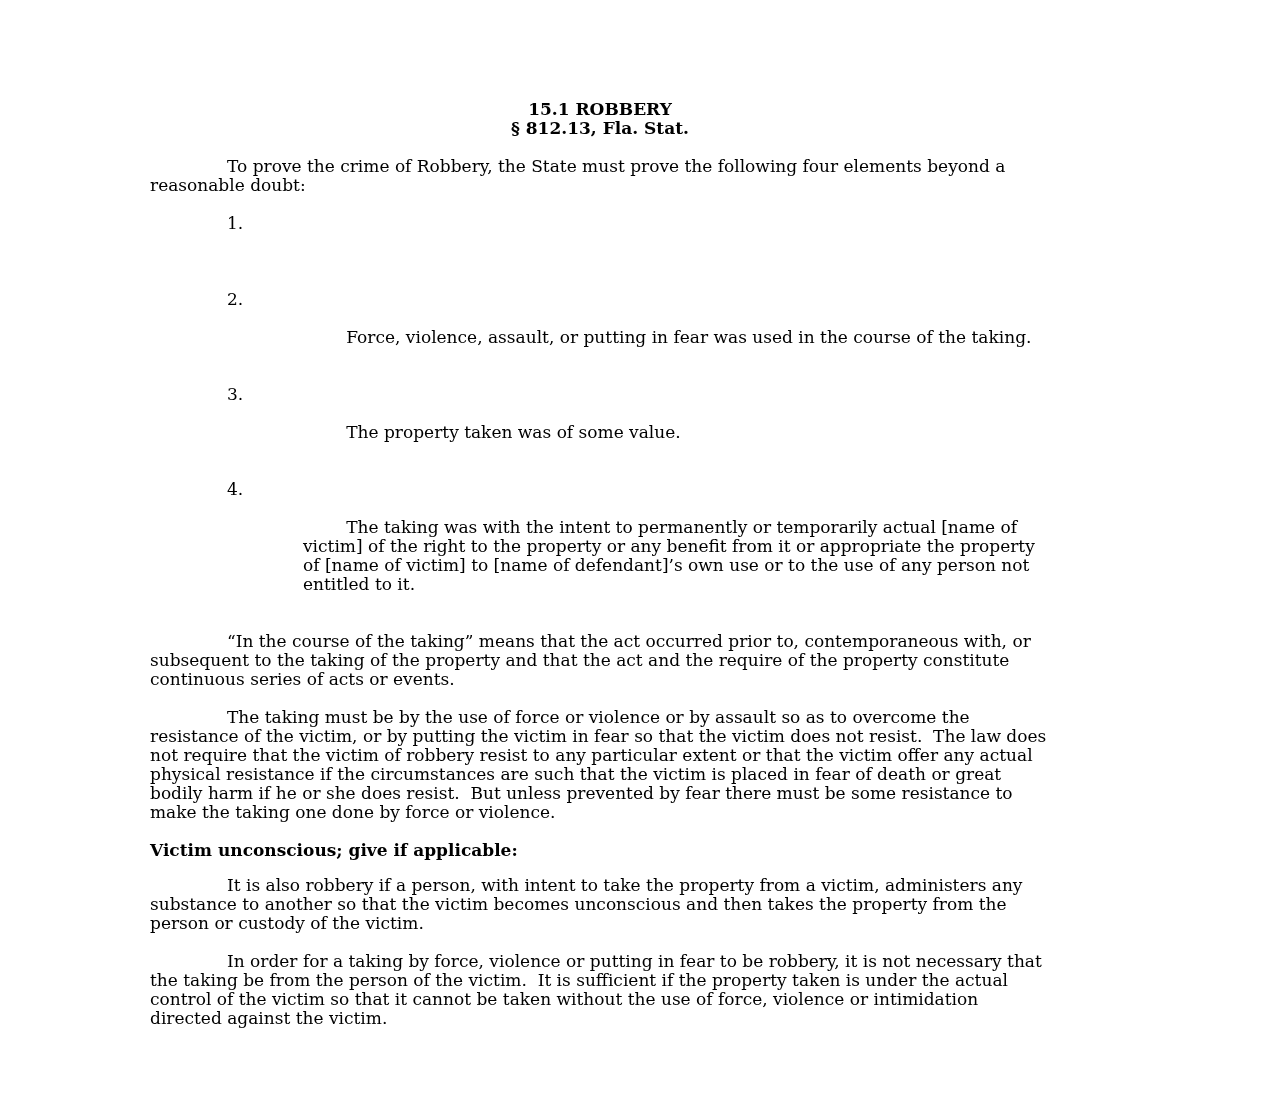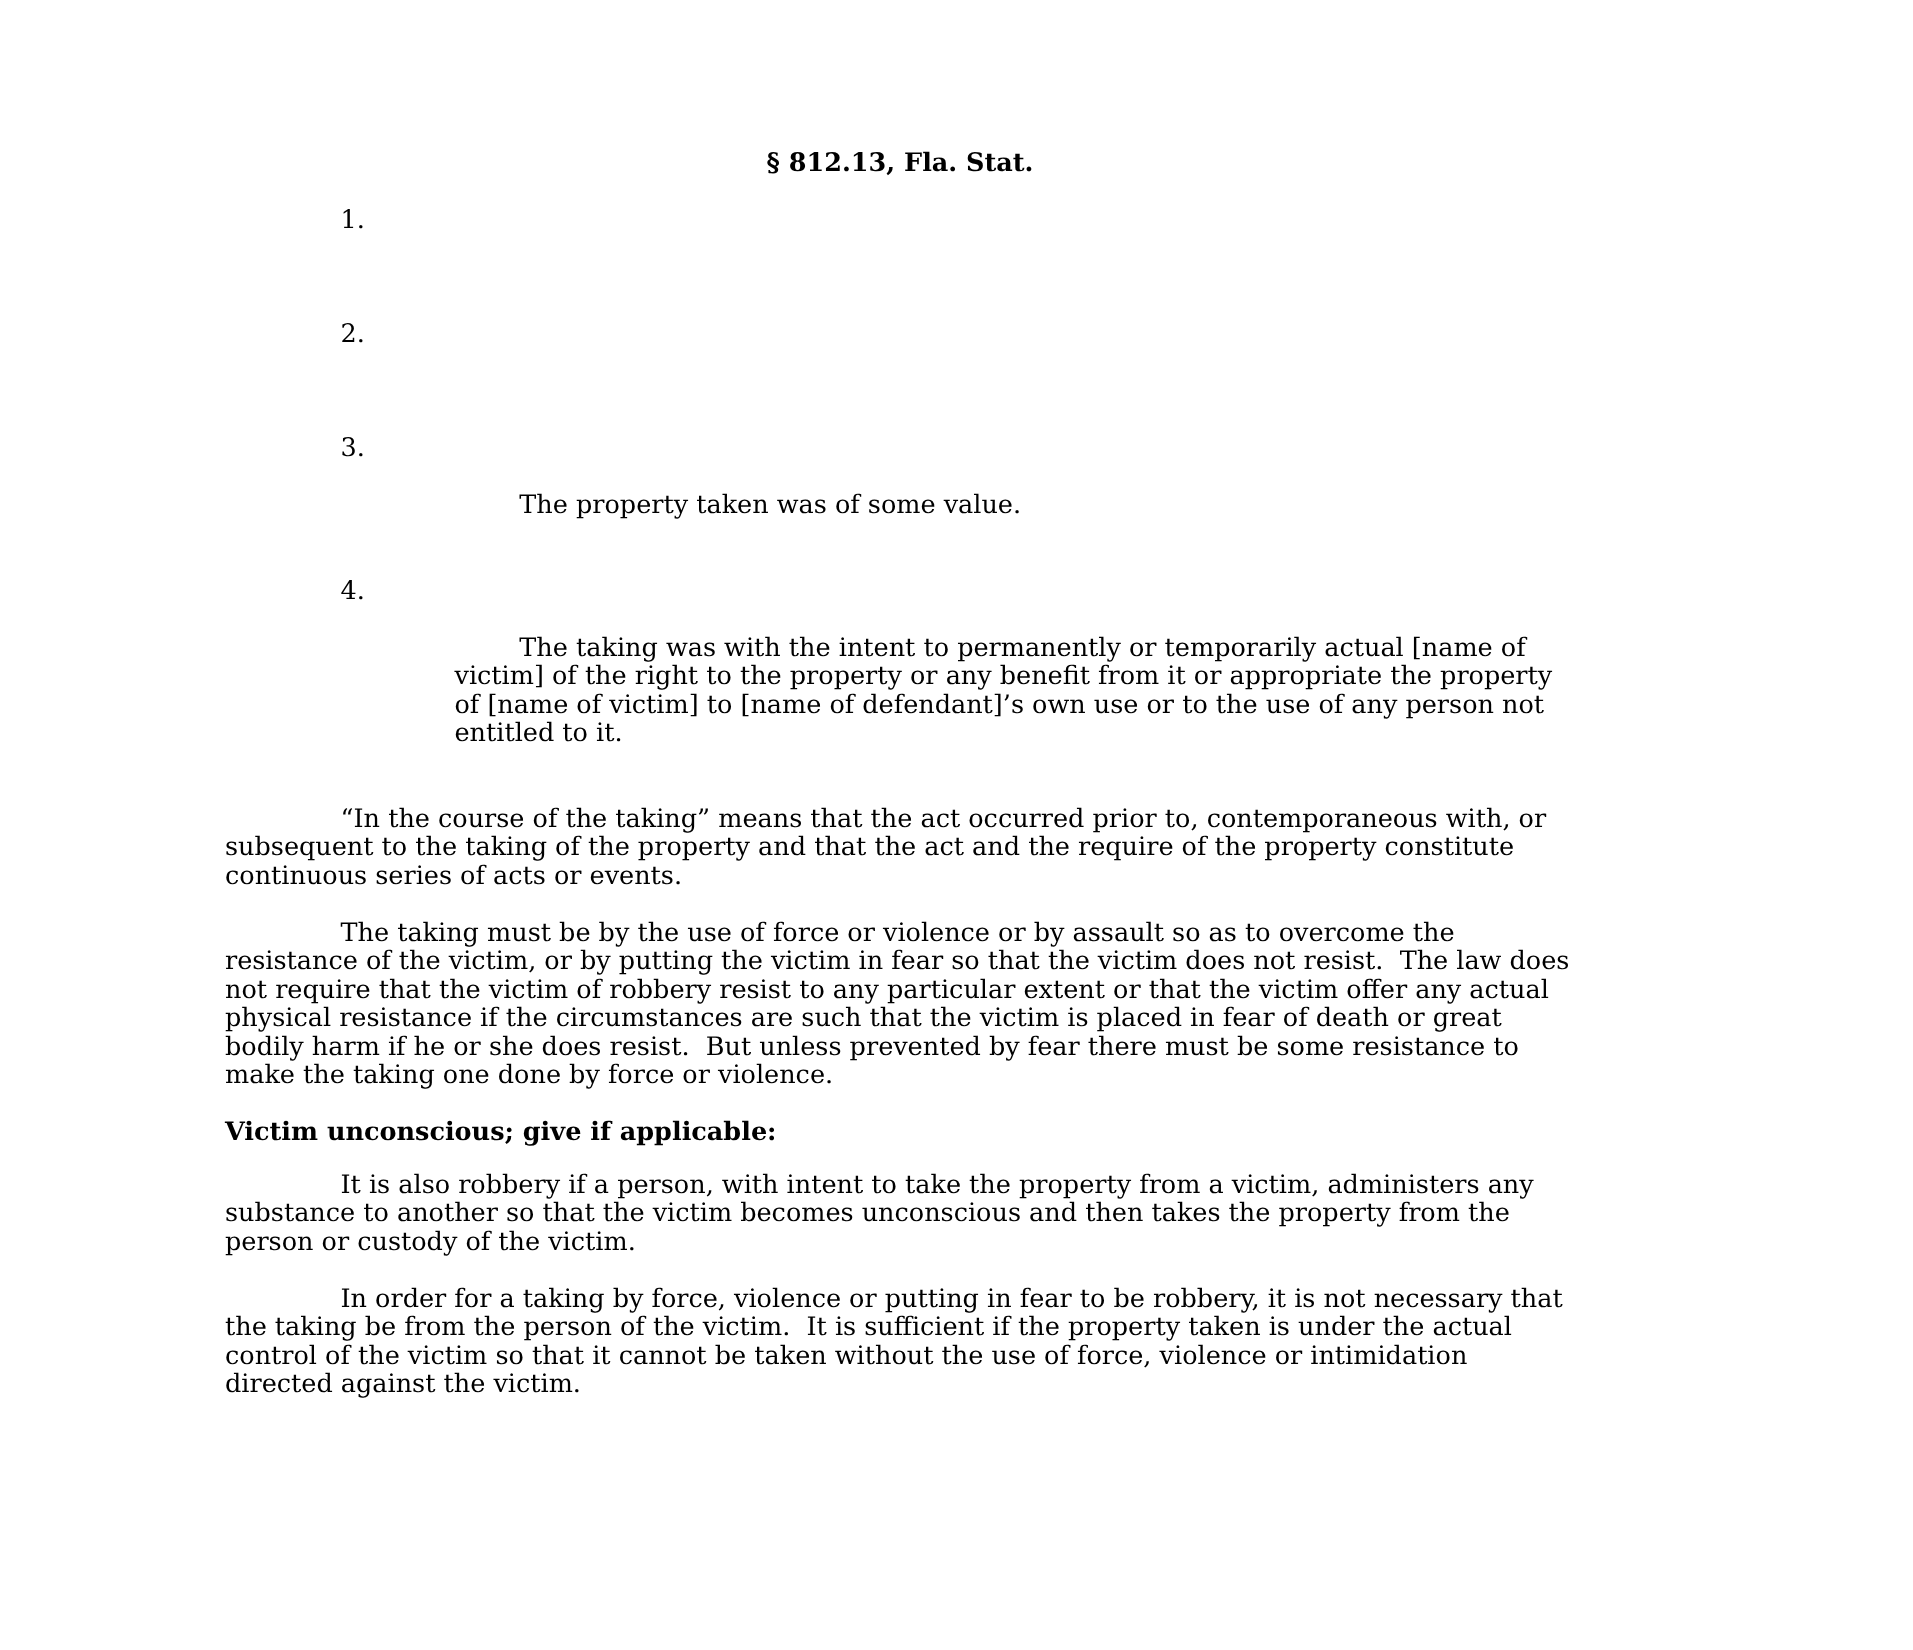--- a/index.html
+++ b/index.html
@@ -62,29 +62,32 @@
     top: 0;
     white-space: nowrap;
   }
 </style>
 </head>
 <body>
 
 <div class="page">
   <div class="content">
 
+    <div class="doc-title">15.1 ROBBERY</div>
     <div class="doc-title">§ 812.13, Fla. Stat.</div>
 
+    <p class="para indent">To prove the crime of Robbery, the State must prove the following four elements beyond a reasonable doubt:</p>
 
     <ol class="elements">
       <li class="element">
         <span class="num">1.</span>
       </li>
       <li class="element">
         <span class="num">2.</span>
+        <span class="etext">Force, violence, assault, or putting in fear was used in the course of the taking.</span>
       </li>
       <li class="element">
         <span class="num">3.</span>
         <span class="etext">The property taken was of some value.</span>
       </li>
       <li class="element">
         <span class="num">4.</span>
         <span class="etext">The taking was with the intent to permanently or temporarily actual [name of victim] of the right to the property or any benefit from it or appropriate the property of [name of victim] to [name of defendant]’s own use or to the use of any person not entitled to it.</span>
       </li>
     </ol>

